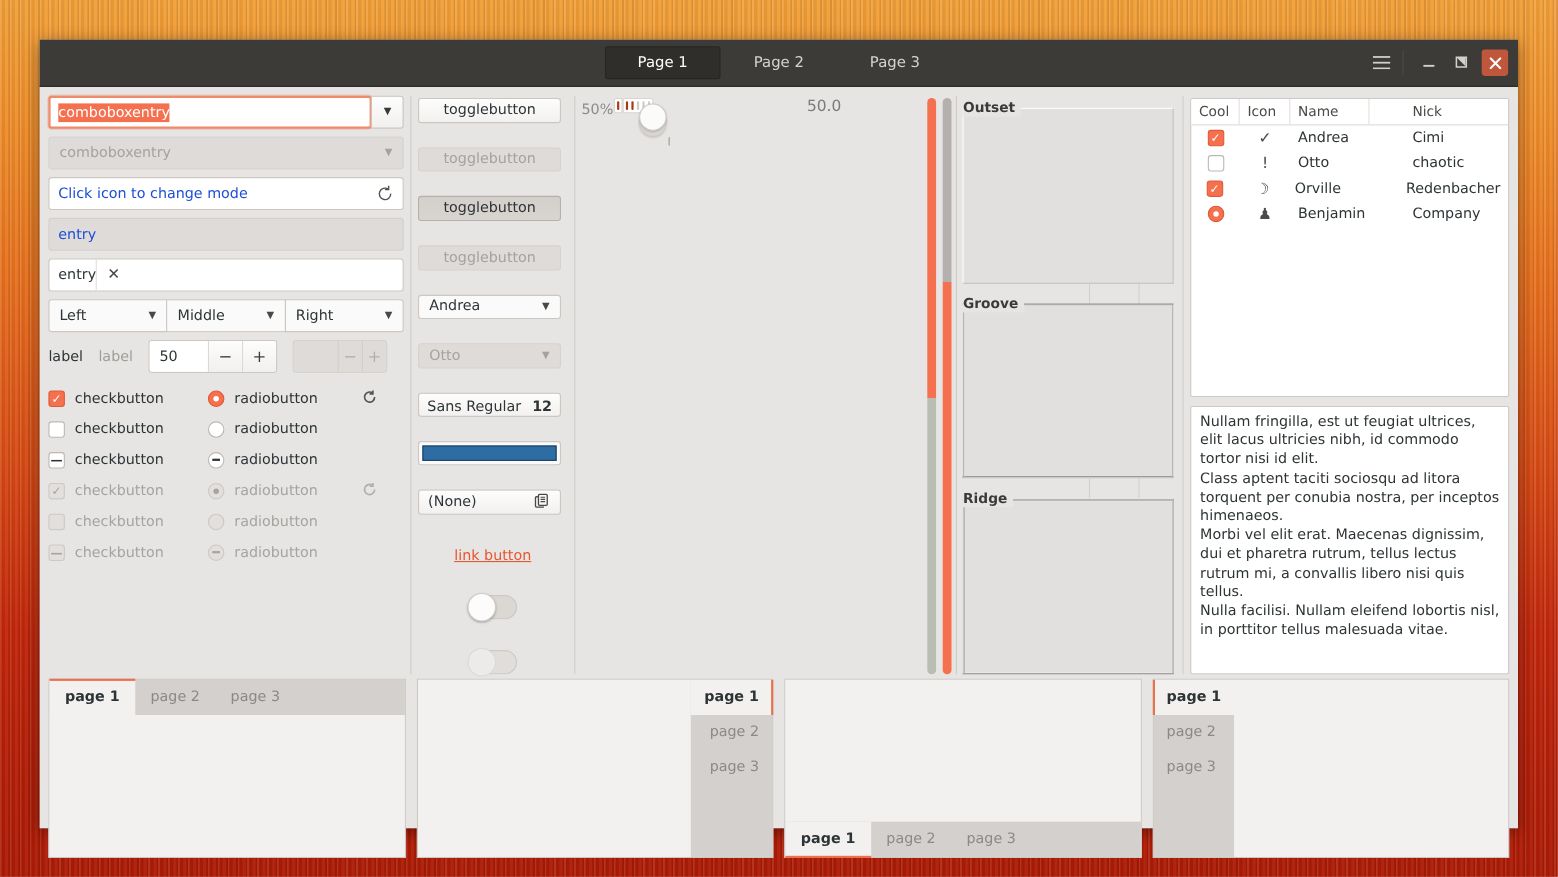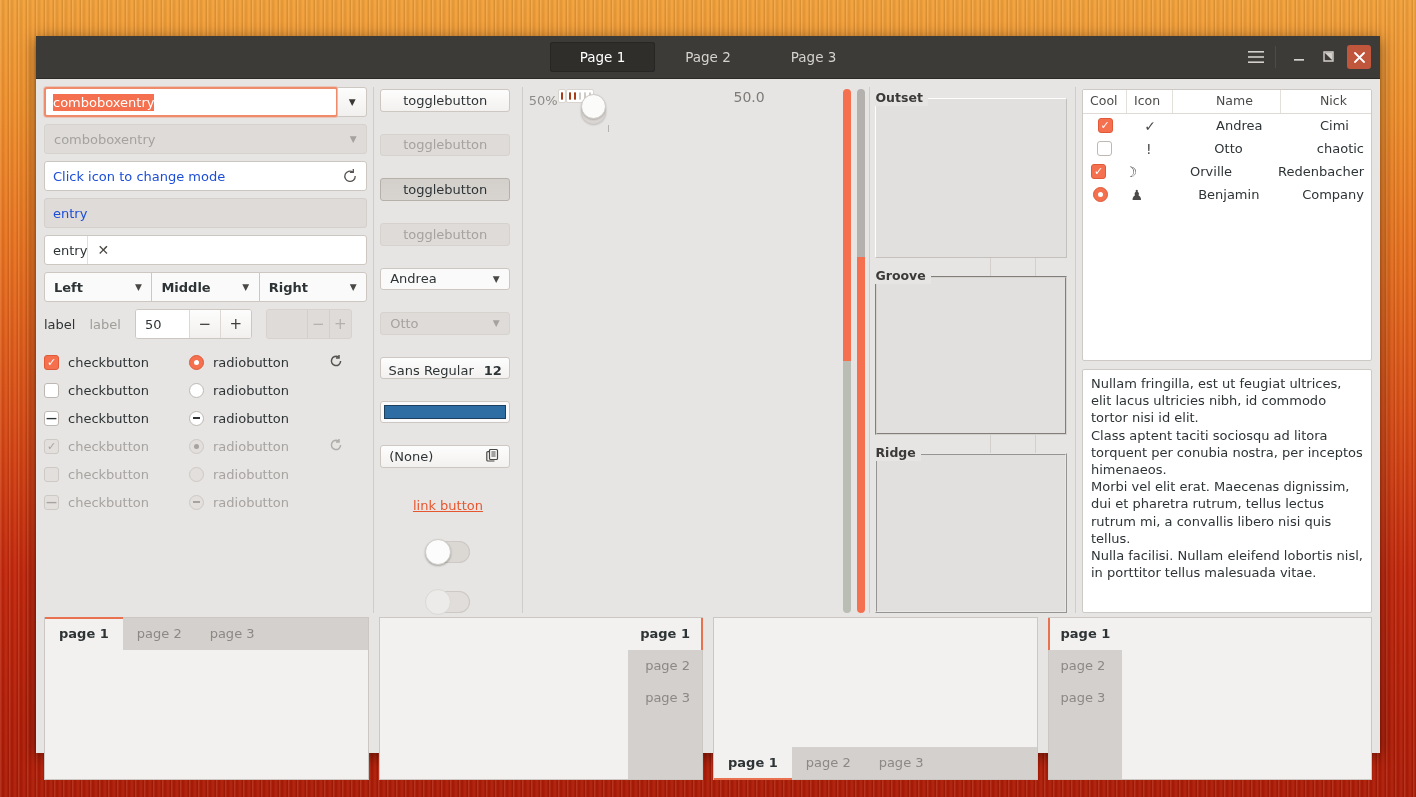--- a/index.html
+++ b/index.html
@@ -80,21 +80,21 @@
     width:30px;height:30px;box-sizing:border-box;margin-left:-1px;
     background:linear-gradient(180deg,#fdfdfd,#f2f0ee);border:1px solid #cdc7c2;border-radius:0 3px 3px 0;
     display:flex;align-items:center;justify-content:center;font-size:9px;color:#3a3835;
   }
   .entry-icon{margin-left:auto;color:#6e6b68;font-size:15px;display:flex;align-items:center;}
   .entry-clear{
     width:30px;height:28px;margin-right:-8px;border-left:1px solid #e2ded9;
     display:flex;align-items:center;justify-content:center;color:#4a4845;font-size:14px;
   }
   .combo-row{display:flex;gap:0;}
-  .combo-row .w-combo{flex:1;border-radius:0;margin-left:-1px;font-weight:bold;}
+  .combo-row .w-combo{flex:1;border-radius:0;margin-left:-1px;}
   .combo-row .w-combo:first-child{border-radius:3px 0 0 3px;margin-left:0;}
   .combo-row .w-combo:last-child{border-radius:0 3px 3px 0;}
   .spin-row{display:flex;align-items:center;gap:14px;font-size:13px;color:#2e3436;height:30px;}
   .spin-row .dimlbl{color:#a09d9a;}
   .w-spin{display:flex;height:30px;box-sizing:border-box;border:1px solid #cdc7c2;border-radius:3px;overflow:hidden;background:#fff;}
   .w-spin .val{width:44px;display:flex;align-items:center;padding-left:9px;font-size:13px;color:#2e3436;background:#fff;}
   .w-spin .bt{width:30px;display:flex;align-items:center;justify-content:center;
               background:linear-gradient(180deg,#fdfdfd,#f2f0ee);border-left:1px solid #ddd8d3;font-size:15px;color:#3f3d3a;}
   .w-spin.dis{background:#dedbd8;border-color:#d6d2ce;}
   .w-spin.dis .val,.w-spin.dis .bt{background:#dedbd8;color:#b3b0ad;border-color:#d3cfcb;}
@@ -172,21 +172,21 @@
   .frame.ridge .box{border:2px ridge #e9e7e5;background:#e2e0de;}
   .frame .cap{position:absolute;left:0;top:0;font-size:12.5px;font-weight:bold;color:#3b3a38;
                background:#e7e5e3;padding-right:5px;z-index:2;line-height:17px;}
 
   
   #col-5{width:290px;display:flex;flex-direction:column;gap:8px;padding-top:2px;}
   .tv{background:#fff;border:1px solid #cdc9c5;border-radius:2px;height:272px;box-sizing:border-box;overflow:hidden;}
   .tv-head{display:flex;background:#fff;border-bottom:1px solid #dedad6;height:23px;}
   .tv-head div{font-size:12.5px;color:#4b4a48;padding:3px 7px 0;border-right:1px solid #e3dfdb;box-sizing:border-box;}
   .tv-head div:last-child{border-right:none;}
-  .c-cool{width:44px;}.c-icon{width:46px;}.c-name{width:72px;margin-left:36px;}.c-nick{flex:1;margin-left:32px;}
+  .c-cool{width:44px;}.c-icon{width:46px;}.c-name{width:72px;}.c-nick{flex:1;margin-left:32px;}
   .tv-row{display:flex;align-items:center;height:23px;font-size:13px;color:#2e3436;}
   .tv-row>div{padding:0 7px;box-sizing:border-box;display:flex;align-items:center;}
   .tv-row .c-cool{justify-content:center;}
   .tv-row .c-icon{justify-content:center;font-size:14px;color:#4b4a48;}
   .rdot{width:15px;height:15px;border-radius:50%;background:#f4704f;border:1px solid #e05a38;
         display:flex;align-items:center;justify-content:center;box-sizing:border-box;}
   .rdot .d{width:5px;height:5px;border-radius:50%;background:#fff;}
   .tvw{flex:1;background:#fff;border:1px solid #cdc9c5;border-radius:2px;padding:5px 8px;
        box-sizing:border-box;overflow:hidden;font-size:13px;color:#2e3436;line-height:17.2px;}
   .tvw p{margin:0;}

